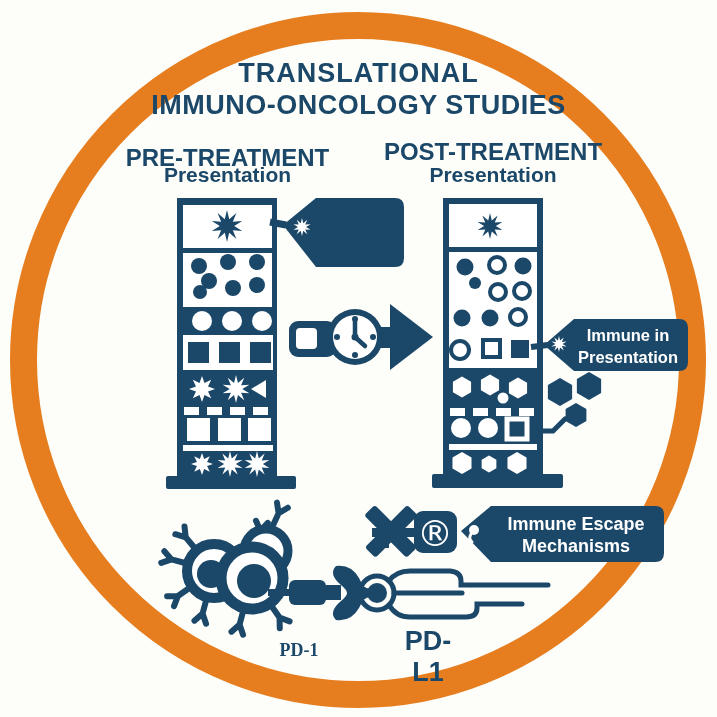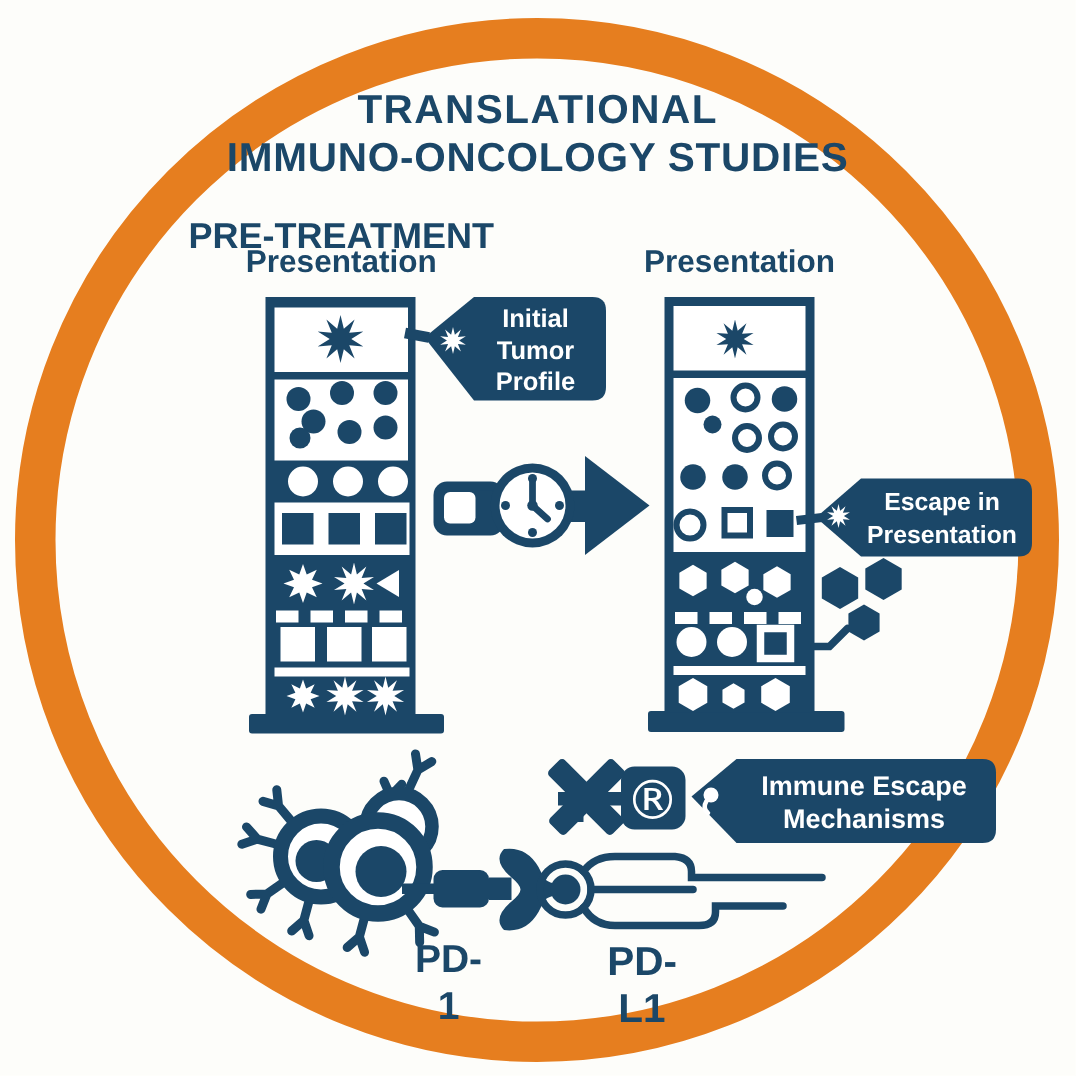--- a/index.html
+++ b/index.html
@@ -18,21 +18,21 @@
   .title-line1 { left:0; width:717px; top:58px;  font-size:27px; letter-spacing:1px; }
   .title-line2 { left:0; width:717px; top:90px;  font-size:27px; letter-spacing:0.5px; }
   .pre-head  { left:120px; width:215px; top:144px; font-size:24px; }
   .pre-sub   { left:120px; width:215px; top:163px; font-size:21px; }
   .post-head { left:383px; width:220px; top:138px; font-size:24px; }
   .post-sub  { left:383px; width:220px; top:163px; font-size:21px; }
   .callout-text { position:absolute; color:#fff; font-weight:bold; text-align:center; }
   .co-initial { left:310px; top:202px; width:94px;  font-size:17px;   line-height:21px; }
   .co-shift   { left:570px; top:324px; width:116px; font-size:16.5px; line-height:22px; }
   .co-escape  { left:490px; top:513px; width:172px; font-size:18px; line-height:22px; }
-  .pd1-label  { left:270px; top:624px; width:58px; font-size:26px; }
+  .pd1-label  { left:270px; top:640px; width:58px; font-size:18px;font-family:Liberation Serif, serif; }
   .pdl1-label { left:392px; top:626px; width:72px; font-size:27px; }
   .fn { fill:var(--navy); } .fw { fill:var(--panel); }
   .nf { fill:none; }
   .sn { stroke:var(--navy); } .sw { stroke:var(--panel); }
 </style>
 </head>
 <body>
 
 <div class="stage">
 
@@ -238,29 +238,25 @@
       <circle class="fw" cx="474" cy="530" r="5"></circle>
       <path class="nf sw" stroke-width="3" stroke-linecap="round" d="M471,534 Q468,539 472,542"></path>
     </g>
   </svg>
 
   <div class="t title-line1">TRANSLATIONAL</div>
   <div class="t title-line2">IMMUNO-ONCOLOGY STUDIES</div>
 
   <div class="t pre-head">PRE-TREATMENT</div>
   <div class="t pre-sub">Presentation</div>
+  <div class="t post-head">POST-TREATMENT</div>
   <div class="t post-sub">Presentation</div>
 
-  <div class="callout-text co-initial">
-    <div>Initial</div>
-    <div>Tumor</div>
-    <div>Profile</div>
-  </div>
   <div class="callout-text co-shift">
-    <div>Escape in</div>
+    <div>Immune in</div>
     <div>Presentation</div>
   </div>
   <div class="callout-text co-escape">
     <div>Immune Escape</div>
     <div>Mechanisms</div>
   </div>
 
   <div class="t pd1-label">PD-1</div>
   <div class="t pdl1-label">PD-L1</div>
 

